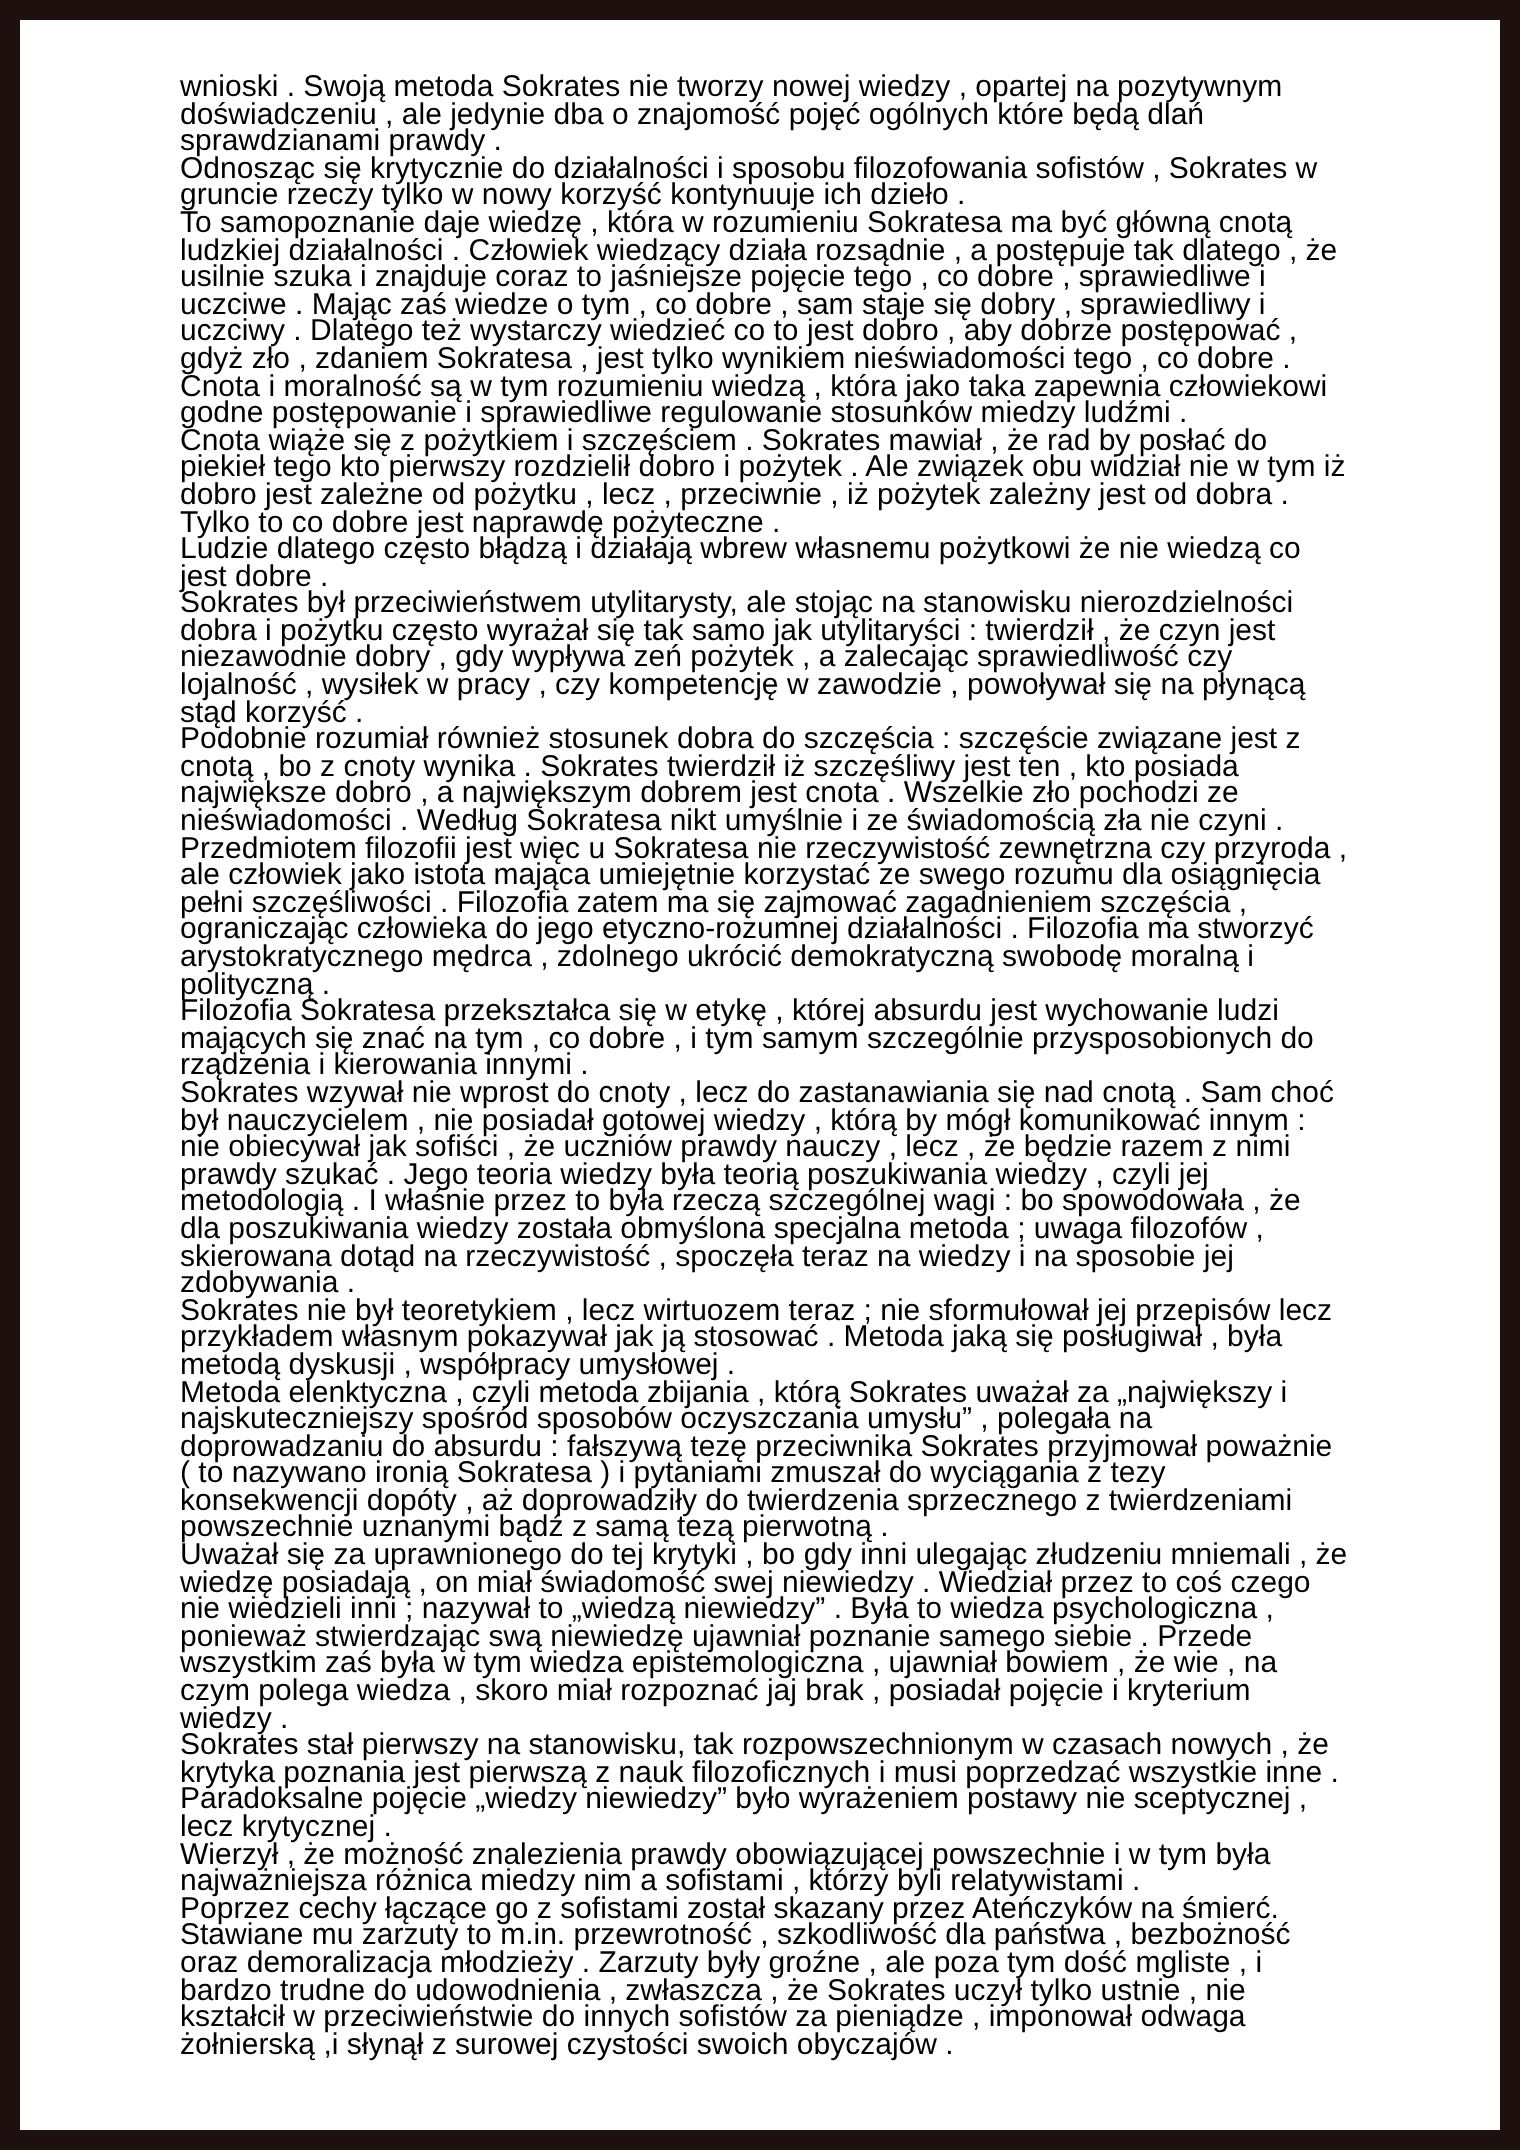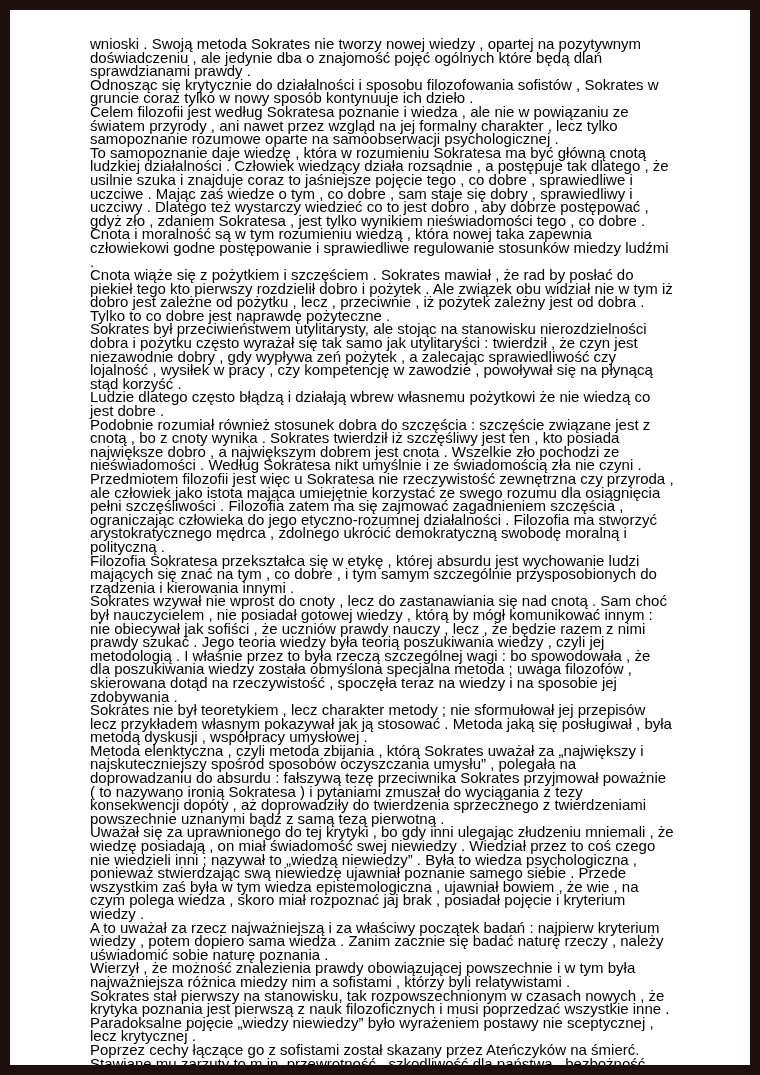--- a/index.html
+++ b/index.html
@@ -29,32 +29,30 @@
     padding: 0;
     word-spacing: 0px;
   }
 </style>
 </head>
 <body>
 
 <div class="page">
   <div class="content">
       <p class="para">wnioski . Swoją metoda Sokrates nie tworzy nowej wiedzy , opartej na pozytywnym doświadczeniu , ale jedynie dba o znajomość pojęć ogólnych które będą dlań sprawdzianami prawdy .</p>
-      <p class="para">Odnosząc się krytycznie do działalności i sposobu filozofowania sofistów , Sokrates w gruncie coraz tylko w nowy sposób kontynuuje ich dzieło .</p>
-      <p class="para">Celem filozofii jest według Sokratesa poznanie i wiedza , ale nie w powiązaniu ze światem przyrody , ani nawet przez wzgląd na jej formalny charakter , lecz tylko samopoznanie rozumowe oparte na samoobserwacji psychologicznej .</p>
+      <p class="para">Odnosząc się krytycznie do działalności i sposobu filozofowania sofistów , Sokrates w gruncie rzeczy tylko w nowy korzyść kontynuuje ich dzieło .</p>
       <p class="para">To samopoznanie daje wiedzę , która w rozumieniu Sokratesa ma być główną cnotą ludzkiej działalności . Człowiek wiedzący działa rozsądnie , a postępuje tak dlatego , że usilnie szuka i znajduje coraz to jaśniejsze pojęcie tego , co dobre , sprawiedliwe i uczciwe . Mając zaś wiedze o tym , co dobre , sam staje się dobry , sprawiedliwy i uczciwy . Dlatego też wystarczy wiedzieć co to jest dobro , aby dobrze postępować , gdyż zło , zdaniem Sokratesa , jest tylko wynikiem nieświadomości tego , co dobre .</p>
-      <p class="para">Cnota i moralność są w tym rozumieniu wiedzą , która nowej taka zapewnia człowiekowi godne postępowanie i sprawiedliwe regulowanie stosunków miedzy ludźmi .</p>
+      <p class="para">Cnota i moralność są w tym rozumieniu wiedzą , która jako taka zapewnia człowiekowi godne postępowanie i sprawiedliwe regulowanie stosunków miedzy ludźmi .</p>
       <p class="para">Cnota wiąże się z pożytkiem i szczęściem . Sokrates mawiał , że rad by posłać do piekieł tego kto pierwszy rozdzielił dobro i pożytek . Ale związek obu widział nie w tym iż dobro jest zależne od pożytku , lecz , przeciwnie , iż pożytek zależny jest od dobra . Tylko to co dobre jest naprawdę pożyteczne .</p>
+      <p class="para">Ludzie dlatego często błądzą i działają wbrew własnemu pożytkowi że nie wiedzą co jest dobre .</p>
       <p class="para">Sokrates był przeciwieństwem utylitarysty, ale stojąc na stanowisku nierozdzielności dobra i pożytku często wyrażał się tak samo jak utylitaryści : twierdził , że czyn jest niezawodnie dobry , gdy wypływa zeń pożytek , a zalecając sprawiedliwość czy lojalność , wysiłek w pracy , czy kompetencję w zawodzie , powoływał się na płynącą stąd korzyść .</p>
-      <p class="para">Ludzie dlatego często błądzą i działają wbrew własnemu pożytkowi że nie wiedzą co jest dobre .</p>
       <p class="para">Podobnie rozumiał również stosunek dobra do szczęścia : szczęście związane jest z cnotą , bo z cnoty wynika . Sokrates twierdził iż szczęśliwy jest ten , kto posiada największe dobro , a największym dobrem jest cnota . Wszelkie zło pochodzi ze nieświadomości . Według Sokratesa nikt umyślnie i ze świadomością zła nie czyni .</p>
       <p class="para">Przedmiotem filozofii jest więc u Sokratesa nie rzeczywistość zewnętrzna czy przyroda , ale człowiek jako istota mająca umiejętnie korzystać ze swego rozumu dla osiągnięcia pełni szczęśliwości . Filozofia zatem ma się zajmować zagadnieniem szczęścia , ograniczając człowieka do jego etyczno-rozumnej działalności . Filozofia ma stworzyć arystokratycznego mędrca , zdolnego ukrócić demokratyczną swobodę moralną i polityczną .</p>
       <p class="para">Filozofia Sokratesa przekształca się w etykę , której absurdu jest wychowanie ludzi mających się znać na tym , co dobre , i tym samym szczególnie przysposobionych do rządzenia i kierowania innymi .</p>
       <p class="para">Sokrates wzywał nie wprost do cnoty , lecz do zastanawiania się nad cnotą . Sam choć był nauczycielem , nie posiadał gotowej wiedzy , którą by mógł komunikować innym : nie obiecywał jak sofiści , że uczniów prawdy nauczy , lecz , że będzie razem z nimi prawdy szukać . Jego teoria wiedzy była teorią poszukiwania wiedzy , czyli jej metodologią . I właśnie przez to była rzeczą szczególnej wagi : bo spowodowała , że dla poszukiwania wiedzy została obmyślona specjalna metoda ; uwaga filozofów , skierowana dotąd na rzeczywistość , spoczęła teraz na wiedzy i na sposobie jej zdobywania .</p>
-      <p class="para">Sokrates nie był teoretykiem , lecz charakter metody ; nie sformułował jej przepisów lecz przykładem własnym pokazywał jak ją stosować . Metoda jaką się posługiwał , była metodą dyskusji , współpracy umysłowej .</p>
+      <p class="para">Sokrates nie był teoretykiem , lecz wirtuozem teraz ; nie sformułował jej przepisów lecz przykładem własnym pokazywał jak ją stosować . Metoda jaką się posługiwał , była metodą dyskusji , współpracy umysłowej .</p>
       <p class="para">Metoda elenktyczna , czyli metoda zbijania , którą Sokrates uważał za „największy i najskuteczniejszy spośród sposobów oczyszczania umysłu” , polegała na doprowadzaniu do absurdu : fałszywą tezę przeciwnika Sokrates przyjmował poważnie ( to nazywano ironią Sokratesa ) i pytaniami zmuszał do wyciągania z tezy konsekwencji dopóty , aż doprowadziły do twierdzenia sprzecznego z twierdzeniami powszechnie uznanymi bądź z samą tezą pierwotną .</p>
       <p class="para">Uważał się za uprawnionego do tej krytyki , bo gdy inni ulegając złudzeniu mniemali , że wiedzę posiadają , on miał świadomość swej niewiedzy . Wiedział przez to coś czego nie wiedzieli inni ; nazywał to „wiedzą niewiedzy” . Była to wiedza psychologiczna , ponieważ stwierdzając swą niewiedzę ujawniał poznanie samego siebie . Przede wszystkim zaś była w tym wiedza epistemologiczna , ujawniał bowiem , że wie , na czym polega wiedza , skoro miał rozpoznać jaj brak , posiadał pojęcie i kryterium wiedzy .</p>
-      <p class="para">A to uważał za rzecz najważniejszą i za właściwy początek badań : najpierw kryterium wiedzy , potem dopiero sama wiedza . Zanim zacznie się badać naturę rzeczy , należy uświadomić sobie naturę poznania .</p>
+      <p class="para">Sokrates stał pierwszy na stanowisku, tak rozpowszechnionym w czasach nowych , że krytyka poznania jest pierwszą z nauk filozoficznych i musi poprzedzać wszystkie inne . Paradoksalne pojęcie „wiedzy niewiedzy” było wyrażeniem postawy nie sceptycznej , lecz krytycznej .</p>
       <p class="para">Wierzył , że możność znalezienia prawdy obowiązującej powszechnie i w tym była najważniejsza różnica miedzy nim a sofistami , którzy byli relatywistami .</p>
-      <p class="para">Sokrates stał pierwszy na stanowisku, tak rozpowszechnionym w czasach nowych , że krytyka poznania jest pierwszą z nauk filozoficznych i musi poprzedzać wszystkie inne . Paradoksalne pojęcie „wiedzy niewiedzy” było wyrażeniem postawy nie sceptycznej , lecz krytycznej .</p>
       <p class="para">Poprzez cechy łączące go z sofistami został skazany przez Ateńczyków na śmierć. Stawiane mu zarzuty to m.in. przewrotność , szkodliwość dla państwa , bezbożność oraz demoralizacja młodzieży . Zarzuty były groźne , ale poza tym dość mgliste , i bardzo trudne do udowodnienia , zwłaszcza , że Sokrates uczył tylko ustnie , nie kształcił w przeciwieństwie do innych sofistów za pieniądze , imponował odwaga żołnierską ,i słynął z surowej czystości swoich obyczajów .</p>
     </div>
 </div>
 
 </body></html>

